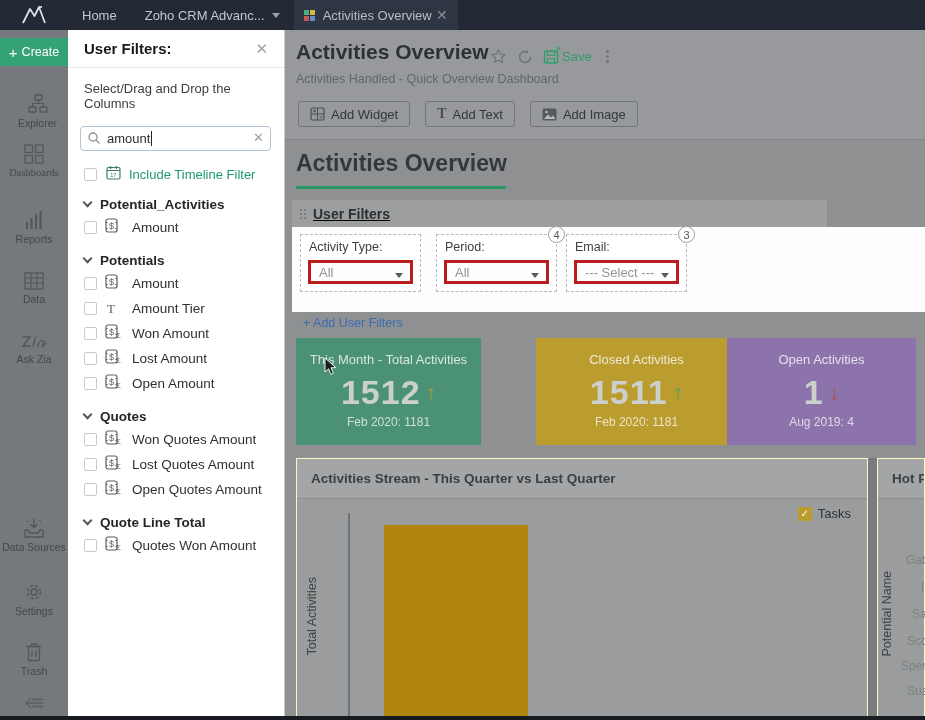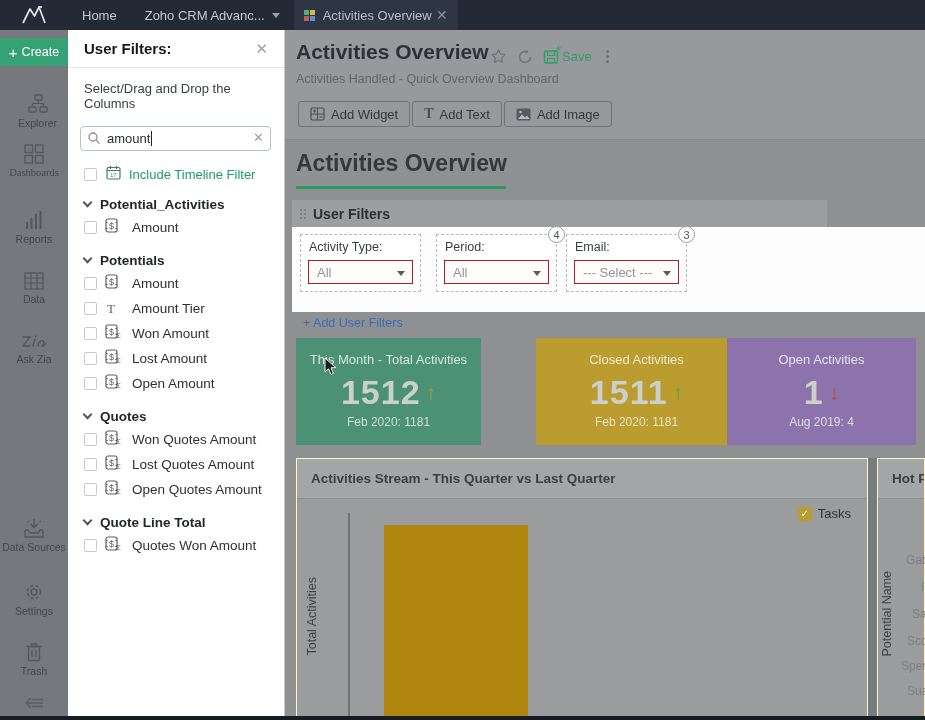--- a/index.html
+++ b/index.html
@@ -60,35 +60,35 @@
   .main { position:absolute; left:285px; top:30px; width:640px; height:690px; }
   .mhead { position:absolute; left:0; top:0; width:640px; height:110px; background:#97999c; border-bottom:1px solid #85878a; }
   .mtitle { position:absolute; left:11px; top:10px; font-size:21px; font-weight:bold; color:#2d3135; }
   .mh-icons { position:absolute; left:205px; top:18px; display:flex; align-items:center; gap:10px; }
   .mh-icons .ibtn { cursor:pointer; display:flex; align-items:center; }
   .save-btn { display:flex; align-items:center; gap:3px; font-size:13px; cursor:pointer; position:relative; }
   .save-star { position:absolute; left:13px; top:-6px; font-size:13px; }
   .kebab { display:flex; flex-direction:column; gap:2px; padding:2px 4px; cursor:pointer; }
   .kebab i { width:3px; height:3px; border-radius:50%; background:#6f7478; }
   .msub { position:absolute; left:11px; top:42px; font-size:12.5px; color:#62666a; }
-  .mbtns { position:absolute; left:13px; top:71px; display:flex; gap:2px; }
+  .mbtns { position:absolute; left:13px; top:71px; display:flex; gap:15px; }
   .mbtn { height:26px; border:1px solid #70747 7; border:1px solid #707477; border-radius:3px; display:flex; align-items:center; gap:6px; padding:0 11px; font-size:13px; color:#33373b; cursor:pointer; }
 
   .canvas { position:absolute; left:0; top:110px; width:640px; height:580px; background:#8e9092; }
   .dheading { position:absolute; left:11px; top:10px; font-size:23px; font-weight:bold; color:#34383c; }
   .dh-underline { position:absolute; left:11px; top:46px; width:210px; height:3px; }
 
-  .ufw-head { position:absolute; left:7px; top:60px; width:535px; height:27px; background:#9c9e9f; display:flex; align-items:center; padding-left:8px; }
+  .ufw-head { position:absolute; left:7px; top:60px; width:535px; height:27px; background:#9c9e9f; display:flex; align-items:center; padding-left:8px;text-decoration:underline; }
   .drag-dots { display:inline-grid; grid-template-columns:2px 2px; grid-template-rows:2px 2px 2px; gap:2px; margin-right:7px; cursor:grab; }
   .drag-dots i { background:#7c7f82; }
   .ufw-title { font-size:14px; font-weight:bold; color:#2b2f32; }
   .ufw-body { position:absolute; left:7px; top:87px; width:633px; height:85px; background:#fdfdfd; }
   .uf-box { position:absolute; top:7px; height:58px; width:121px; border:1px dashed #b7b9ba; background:#fff; }
   .uf-label { position:absolute; left:8px; top:5px; font-size:12.5px; color:#3b3f43; white-space:nowrap; }
-  .uf-select { position:absolute; left:7px; right:7px; top:25px; height:24px; border:1px solid #b91c1c; background:#fdfdfd; font-size:13px; color:#90959a; display:flex; align-items:center; padding:0 8px; cursor:pointer; }
+  .uf-select { position:absolute; left:7px; right:7px; top:25px; height:24px; border:3px solid #b91c1c; background:#fdfdfd; font-size:13px; color:#90959a; display:flex; align-items:center; padding:0 8px; cursor:pointer; }
   .uf-select .sel-caret { position:absolute; right:7px; top:10px; width:0; height:0; border-left:4px solid transparent; border-right:4px solid transparent; border-top:5px solid #595d60; }
   .uf-badge { position:absolute; right:-9px; top:-9px; width:17px; height:17px; border-radius:50%; background:#fff; border:1px solid #9b9d9f; color:#53575a; font-size:11px; text-align:center; line-height:16px; }
   .addf { position:absolute; left:7px; top:174px; height:19px; padding:0 10px; border:1px solid #909395; border-top:none; font-size:12.5px; line-height:18px; cursor:pointer; }
 
   .kpi { position:absolute; top:198px; height:107px; text-align:center; color:#fff; cursor:pointer; }
   .kpi-title { font-size:13px; margin-top:14px; color:rgba(255,255,255,.78); }
   .kpi-mid { margin-top:6px; display:flex; align-items:center; justify-content:center; gap:5px; }
   .kpi-val { font-size:34px; font-weight:bold; color:#ccd0cd; letter-spacing:1px; }
   .kpi-arrow { font-size:21px; font-weight:bold; }
   .kpi-cmp { font-size:12px; color:rgba(255,255,255,.72); margin-top:3px; }

